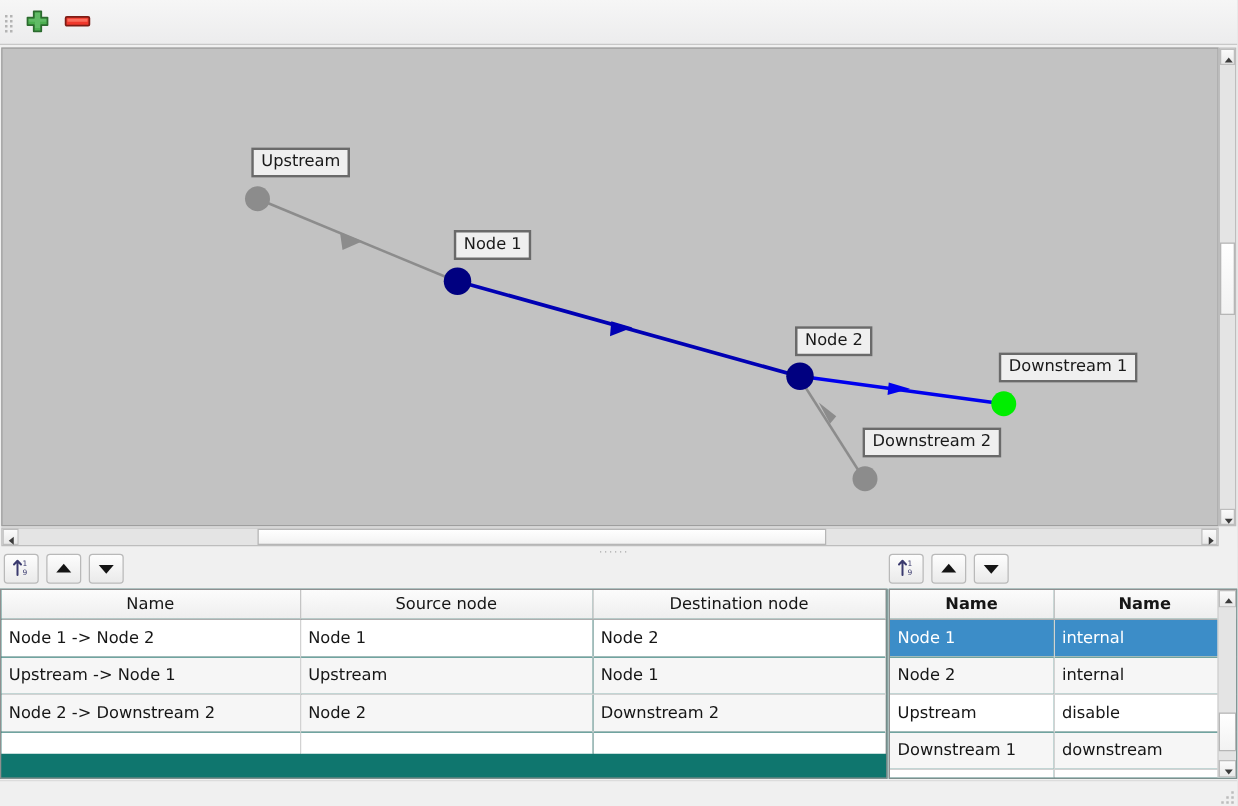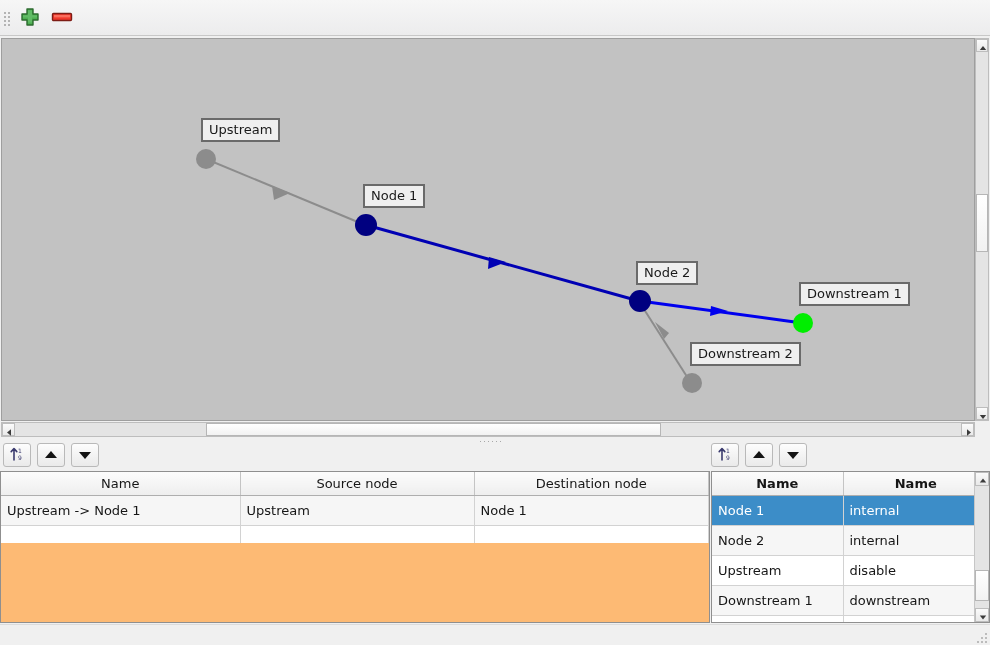--- a/index.html
+++ b/index.html
@@ -159,21 +159,21 @@
     border-right: 6px solid transparent;
     margin-left: -6px;
   }
   .tri-up { border-bottom: 7px solid #141414; margin-top: -4px; }
   .tri-dn { border-top: 7px solid #141414; margin-top: -3px; }
 
   
   .tbl-panel {
     position: absolute;
     top: 471px;
-    background: #fdba74;
+    background: #0f766e;
     border: 1px solid #8f8f8f;
     box-sizing: border-box;
     overflow: hidden;
   }
   .tbl-panel.left  { left: 0px;   width: 710px; height: 152px; }
   .tbl-panel.right { left: 711px; width: 279px; height: 152px; }
 
   table.grid {
     border-collapse: collapse;
     table-layout: fixed;
@@ -410,24 +410,34 @@
           <col>
         </colgroup>
       <thead>
         <tr>
           <th>Name</th>
           <th>Source node</th>
           <th>Destination node</th>
         </tr>
       </thead>
       <tbody>
+        <tr class="odd">
+          <td>Node 1 -&gt; Node 2</td>
+          <td>Node 1</td>
+          <td>Node 2</td>
+        </tr>
         <tr class="even">
           <td>Upstream -&gt; Node 1</td>
           <td>Upstream</td>
           <td>Node 1</td>
+        </tr>
+        <tr class="even">
+          <td>Node 2 -&gt; Downstream 2</td>
+          <td>Node 2</td>
+          <td>Downstream 2</td>
         </tr>
         <tr class="odd filler">
           <td></td>
           <td></td>
           <td></td>
         </tr>
       </tbody>
     </table>
   </div>
 

